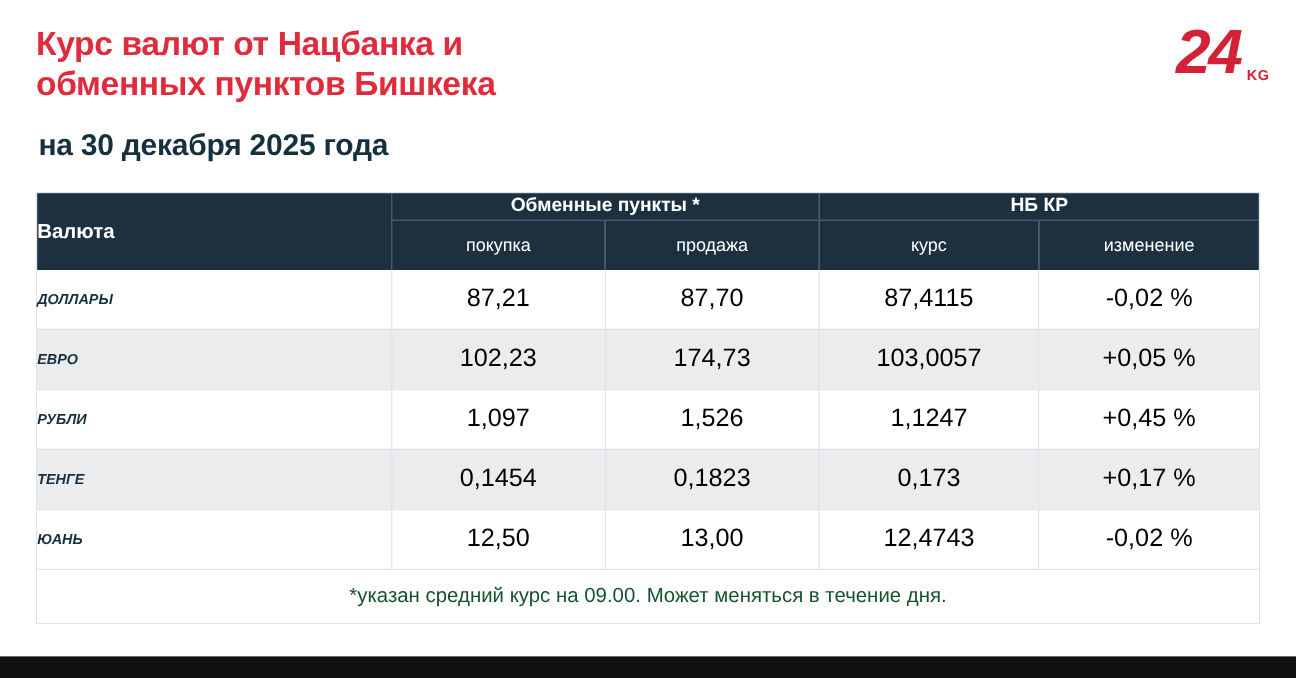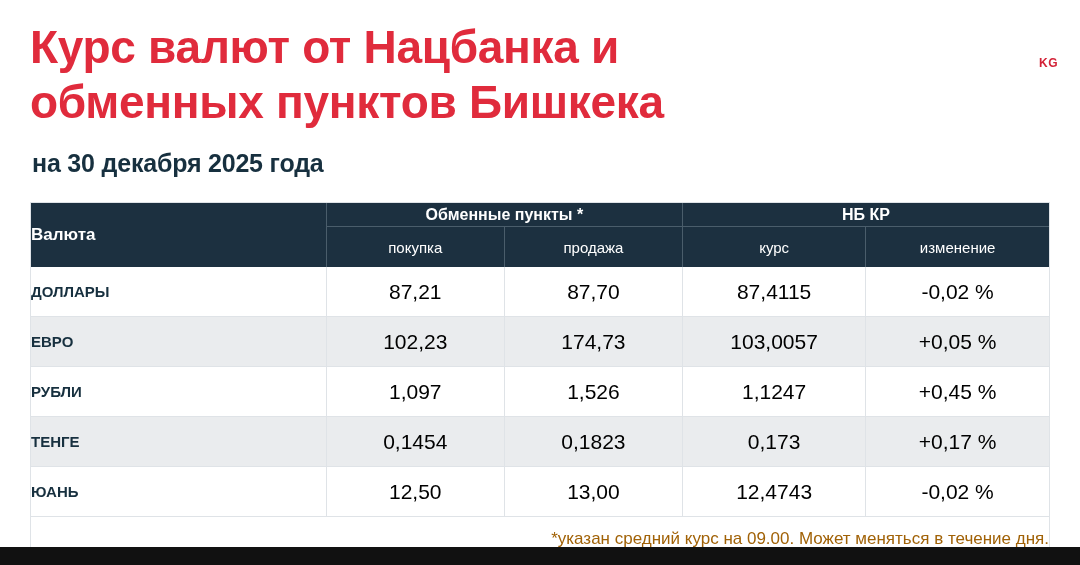--- a/index.html
+++ b/index.html
@@ -20,21 +20,21 @@
     background: #ffffff;
     position: relative;
     box-sizing: border-box;
   }
   .header {
     position: relative;
     padding: 20px 28px 0 30px;
   }
   .title {
     color: #e02b3c;
-    font-size: 46px;
+    font-size: 28px;
     line-height: 1.19;
     font-weight: bold;
     letter-spacing: -0.3px;
     max-width: 700px;
     margin: 0;
   }
   .title .line {
     display: block;
   }
   .subtitle {
@@ -111,46 +111,47 @@
   }
   .row-odd td {
     background: #ffffff;
   }
   .row-even td {
     background: #eaecee;
   }
   .cell-currency {
     text-align: left;
     padding-left: 22px;
-    font-size: 15px;
+    font-size: 12px;
     font-weight: bold;
     color: #17303f;
     height: 49px;
     border-bottom: 1px solid #dfe3e7;
+    font-style: italic;
   }
   .cell-val {
     text-align: center;
     font-size: 21px;
     color: #000000;
     height: 49px;
     border-bottom: 1px solid #dfe3e7;
     border-left: 1px solid #dfe3e7;
   }
   tr:last-child .cell-currency,
   tr:last-child .cell-val {
     border-bottom: none;
   }
   .footnote-row td {
     background: #ffffff;
     border-top: 1px solid #dfe3e7;
     height: 44px;
-    text-align: right;
+    text-align: center;
     padding-left: 30px;
     font-size: 17px;
-    color: #a16207;
+    color: #14532d;
     border-left: none;
   }
   .bottom-bar {
     position: absolute;
     left: 0;
     bottom: 0;
     width: 1080px;
     height: 18px;
     background: #111111;
   }
@@ -161,20 +162,21 @@
 <div class="page">
 
   <div class="header">
     <h1 class="title">
       <span class="line">Курс валют от Нацбанка и</span>
       <span class="line">обменных пунктов Бишкека</span>
     </h1>
     <div class="subtitle">на 30 декабря 2025 года</div>
 
     <div class="logo">
+      <span class="logo-text">24</span>
       <span class="logo-sub">KG</span>
     </div>
   </div>
 
   <div class="table-wrap">
     <table class="rates">
       <colgroup>
         <col style="width:29%">
         <col style="width:17.5%">
         <col style="width:17.5%">

